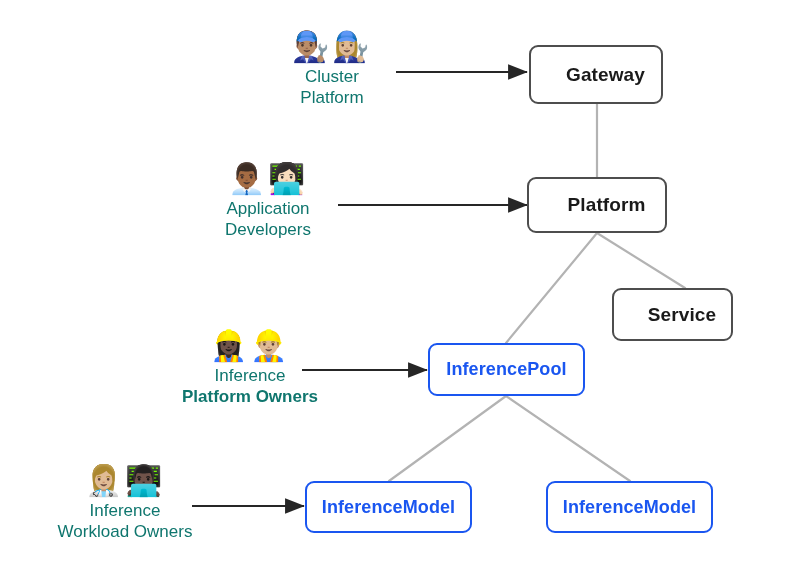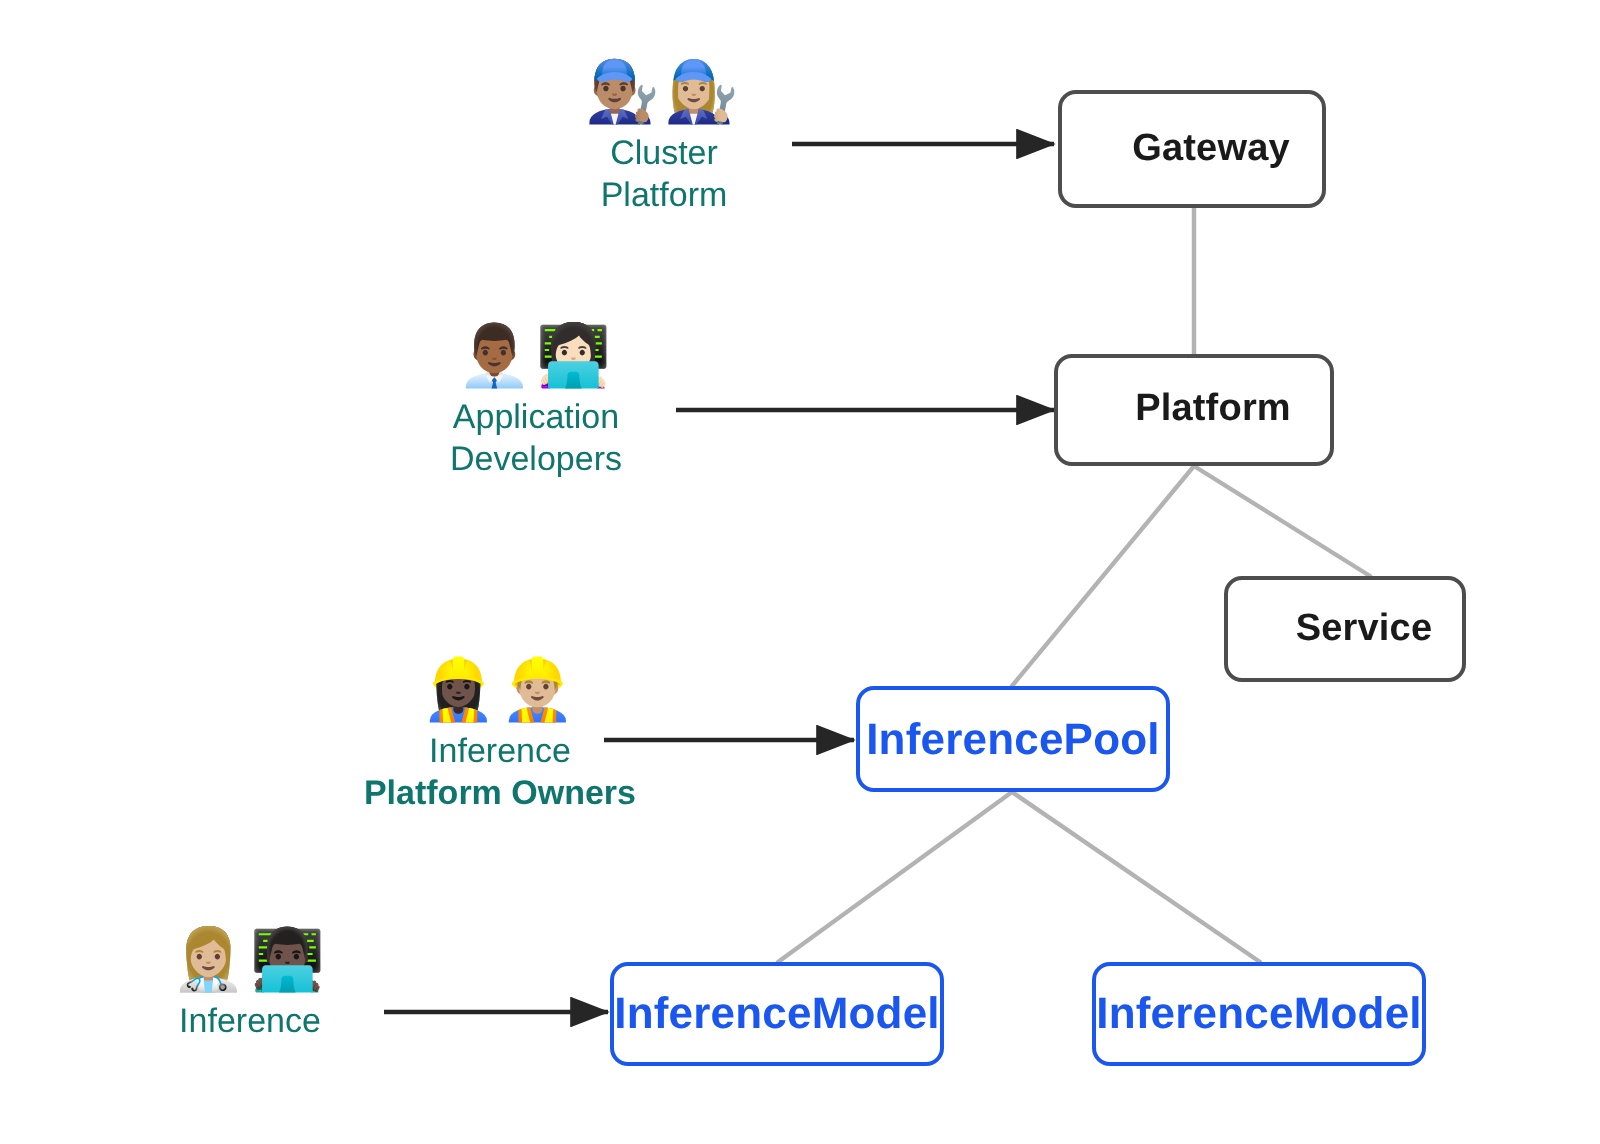--- a/index.html
+++ b/index.html
@@ -37,21 +37,21 @@
   }
   .node.plain {
     border: 2px solid #4d4d4d;
     color: #1a1a1a;
     font-size: 19px;
     padding-left: 19px;
   }
   .node.accent {
     border: 2.5px solid #1a56f0;
     color: #1a56f0;
-    font-size: 22px;
+    font-size: 18px;
   }
   .actor {
     position: absolute;
     display: flex;
     flex-direction: column;
     align-items: center;
     width: 190px;
     text-align: center;
   }
   .actor-emoji {
@@ -125,16 +125,17 @@
         <div class="actor-label" style="margin-top: 0px;">Developers</div>
       </div>
       <div class="actor" style="left: 155px; top: 329px;">
         <div class="actor-emoji">👷🏿‍♀️👷🏼‍♂️</div>
         <div class="actor-label">Inference</div>
         <div class="actor-label" style="margin-top: 0px; font-weight: bold;">Platform Owners</div>
       </div>
       <div class="actor" style="left: 30px; top: 464px;">
         <div class="actor-emoji">👩🏼‍⚕️👨🏿‍💻</div>
         <div class="actor-label">Inference</div>
+        <div class="actor-label" style="margin-top: 0px;">Workload Owners</div>
       </div>
     </div>
 
 </div>
 
 </body></html>

